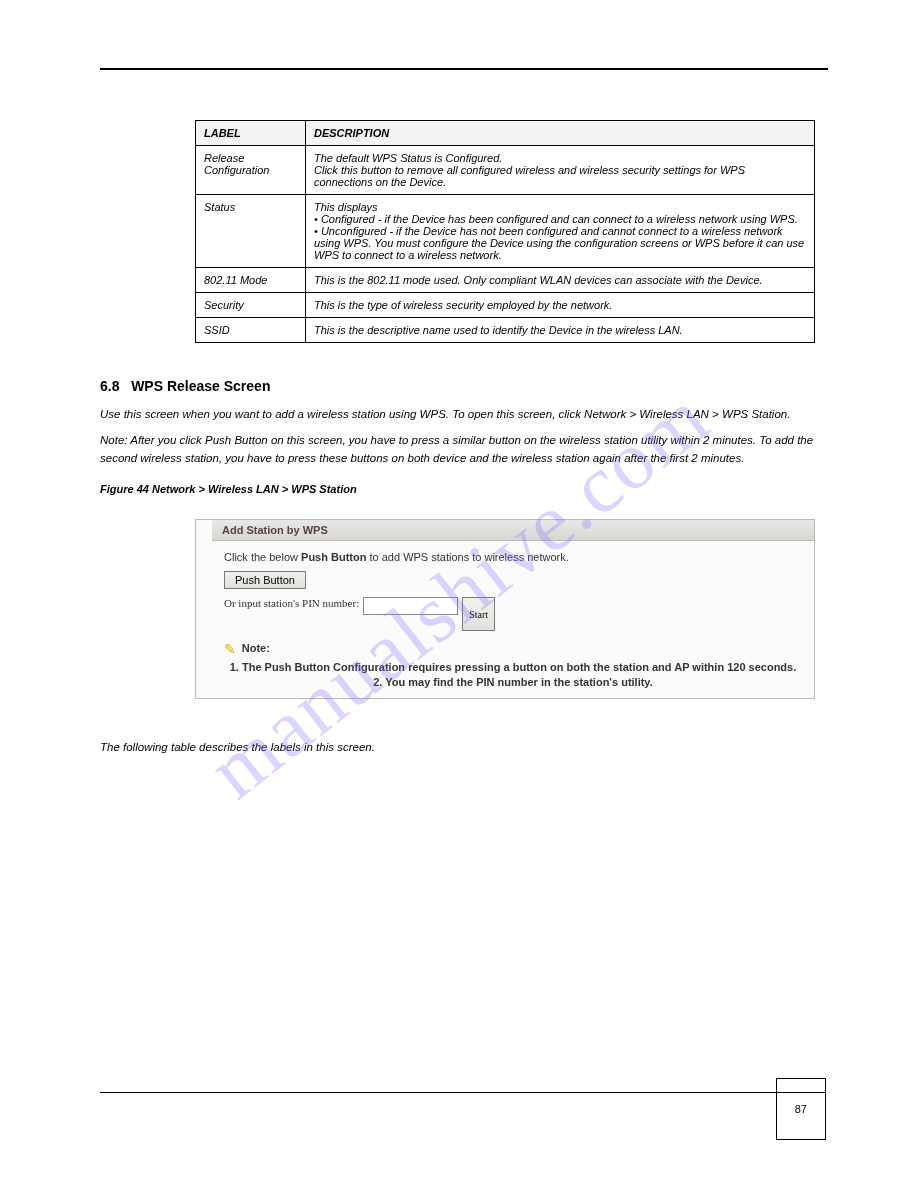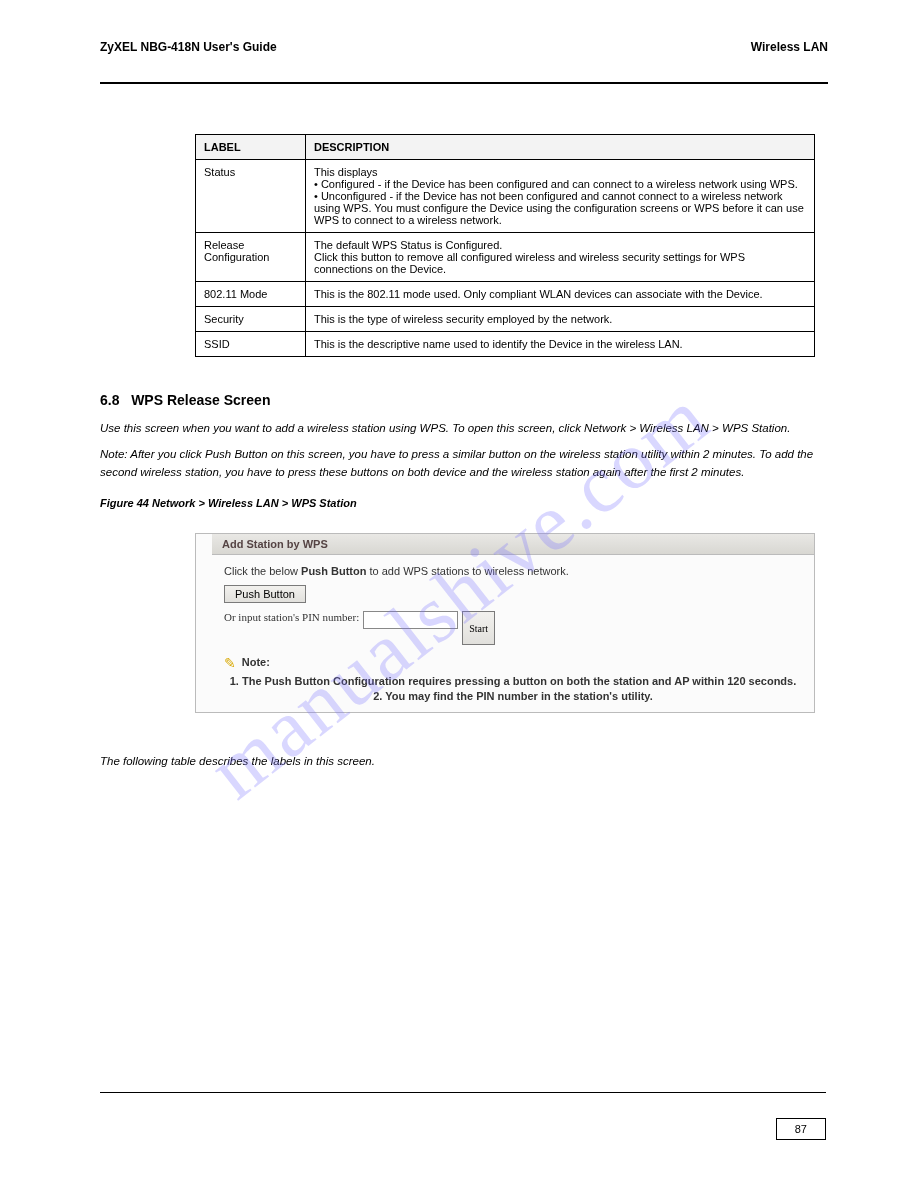--- a/index.html
+++ b/index.html
@@ -35,20 +35,21 @@
       border-collapse: collapse;
       margin-top: 50px;
       margin-left: 95px;
       font-size: 11px;
     }
     table.param th, table.param td {
       border: 1px solid #000;
       padding: 6px 8px;
       vertical-align: top;
       text-align: left;
+      font-style: italic;
     }
     table.param th {
       background: #f3f3f3;
       font-weight: 700;
     }
     table.param .col1 { width: 110px; }
     .section-heading {
       font-size: 14px;
       font-weight: 700;
       margin-top: 35px;
@@ -129,60 +130,56 @@
       user-select: none;
       letter-spacing: 2px;
       font-family: "Segoe Script", "Comic Sans MS", cursive;
       white-space: nowrap;
     }
     .pagenum-box {
       position: absolute;
       right: 92px;
       bottom: 48px;
       border: 1px solid #000;
-      padding: 4px 18px;
+      padding: 24px 18px;
       font-size: 11px;
     }
     .footer-rule {
       position: absolute;
       bottom: 95px;
       left: 100px;
       right: 92px;
       border-top: 1.5px solid #000;
     }
   </style>
 </head>
 <body>
 
 <div class="page">
 
-  <div class="header-line">
-    <span>ZyXEL NBG-418N User's Guide</span>
-    <span>Wireless LAN</span>
-  </div>
   <div class="top-rule"></div>
 
   <table class="param">
     <thead>
       <tr>
         <th class="col1">LABEL</th>
         <th>DESCRIPTION</th>
       </tr>
     </thead>
     <tbody>
+      <tr>
+        <td>Release Configuration</td>
+        <td style="white-space:pre-line">The default WPS Status is Configured.
+Click this button to remove all configured wireless and wireless security settings for WPS connections on the Device.</td>
+      </tr>
       <tr>
         <td>Status</td>
         <td style="white-space:pre-line">This displays
 • Configured - if the Device has been configured and can connect to a wireless network using WPS.
 • Unconfigured - if the Device has not been configured and cannot connect to a wireless network using WPS. You must configure the Device using the configuration screens or WPS before it can use WPS to connect to a wireless network.</td>
-      </tr>
-      <tr>
-        <td>Release Configuration</td>
-        <td style="white-space:pre-line">The default WPS Status is Configured.
-Click this button to remove all configured wireless and wireless security settings for WPS connections on the Device.</td>
       </tr>
       <tr>
         <td>802.11 Mode</td>
         <td>This is the 802.11 mode used. Only compliant WLAN devices can associate with the Device.</td>
       </tr>
       <tr>
         <td>Security</td>
         <td>This is the type of wireless security employed by the network.</td>
       </tr>
       <tr>

